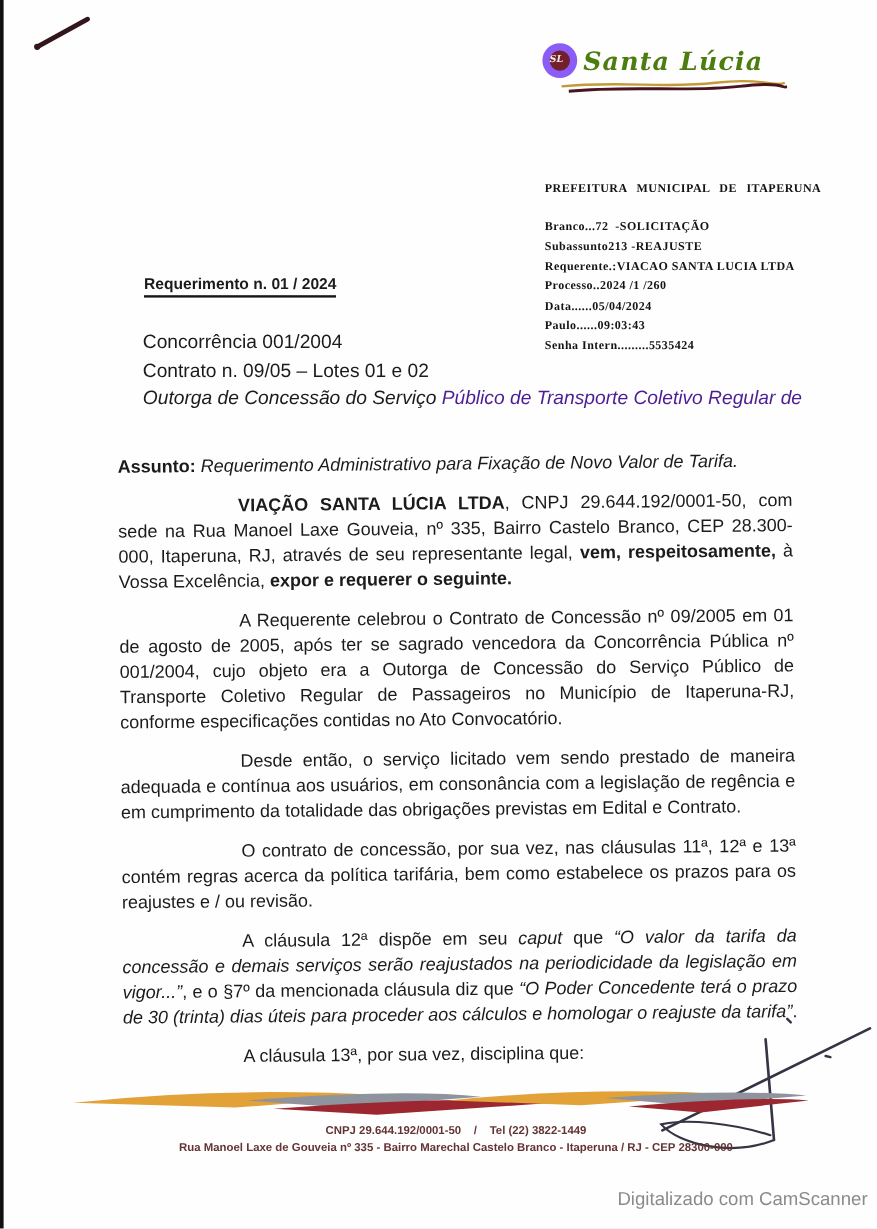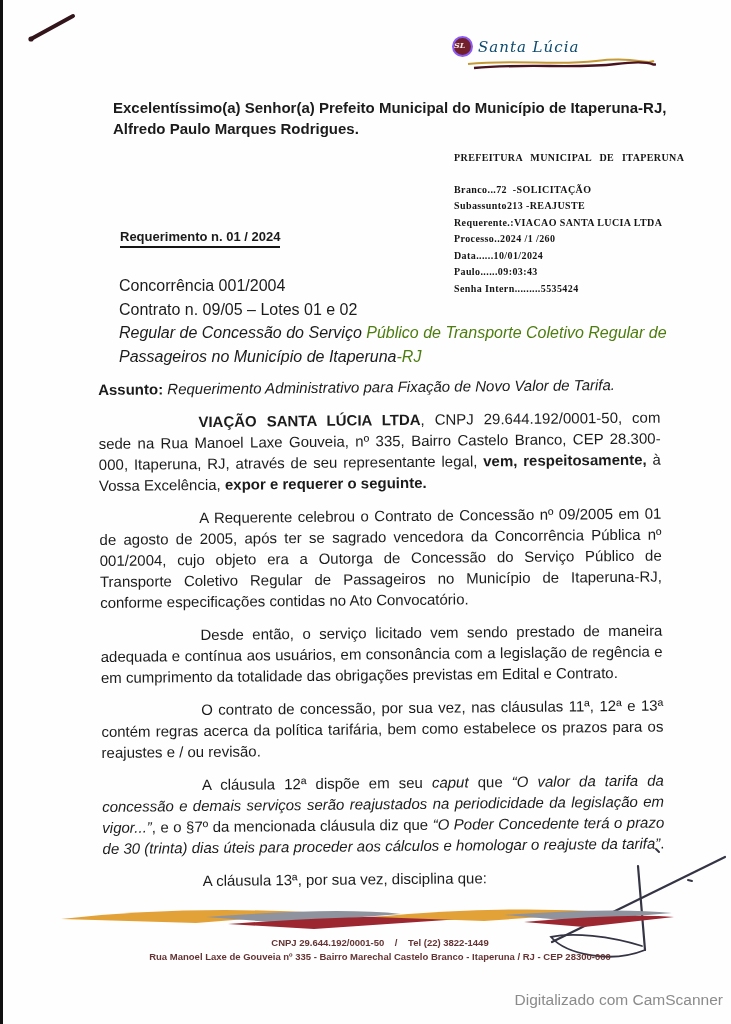--- a/index.html
+++ b/index.html
@@ -7,26 +7,26 @@
     position:relative;width:731px;height:1024px;margin:0 auto;
     background:#fefefe;overflow:hidden;
     font-family:"Liberation Sans",sans-serif;color:#1b1b1b;
   }
   .left-strip{position:absolute;left:0;top:0;width:3px;height:1024px;background:#111;}
   .pen-mark{position:absolute;left:22px;top:8px;}
   
   .logo{position:absolute;left:452px;top:36px;width:215px;}
   .logo-row{display:flex;align-items:center;gap:5px;}
   .emblem{
-    width:17px;height:17px;border-radius:50%;background:#71202c;border:2px solid #8b5cf6;
+    width:17px;height:17px;border-radius:50%;background:#71202c;border:6px solid #8b5cf6;
     color:#f3e8e8;font:italic bold 8px/15px "DejaVu Serif",serif;text-align:left;flex:0 0 auto;
   }
   .logo-text{
-    font-family:"DejaVu Serif",serif;font-style:italic;font-weight:normal;
-    font-size:15px;color:#0c4a6e;letter-spacing:1px;white-space:nowrap;
+    font-family:"DejaVu Serif",serif;font-style:italic;font-weight:bold;
+    font-size:21px;color:#4d7c0f;letter-spacing:1px;white-space:nowrap;
   }
   .logo-swoosh{display:block;margin:1px 0 0 14px;}
   
   .recipient{position:absolute;left:113px;top:97px;font-weight:bold;font-size:15px;line-height:21px;}
   
   .stamp{
     position:absolute;left:454px;top:150px;
     font-family:Liberation Serif, serif;font-weight:bold;font-size:10px;
     line-height:16.5px;color:#141414;letter-spacing:.4px;
   }
@@ -34,21 +34,21 @@
   .stamp-line{white-space:pre;}
   
   .req-heading{
     position:absolute;left:120px;top:229px;font-size:13px;font-weight:bold;
     border-bottom:2.5px solid #161616;padding-bottom:2px;
   }
   
   .refs{position:absolute;left:119px;top:274px;font-size:16px;line-height:23.5px;}
   .i{font-style:italic;}
   .b{font-weight:bold;}
-  .faded{color:#4d7c0f;font-style:italic;}
+  .faded{color:#4c1d95;font-style:italic;}
   
   .tilt{
     position:absolute;left:98px;top:381px;width:562px;
     transform:rotate(-0.55deg);transform-origin:0 0;
   }
   .subject{font-size:15px;}
   .body-text{margin-top:14px;font-size:15px;line-height:21px;text-align:justify;}
   .body-text p{margin:0 0 12px 0;text-indent:100px;}
   
   .signature{position:absolute;left:538px;top:846px;}
@@ -78,43 +78,38 @@
     <div class="logo-row">
       <span class="emblem">SL</span>
       <span class="logo-text">Santa Lúcia</span>
     </div>
     <svg class="logo-swoosh" width="190" height="12" viewBox="0 0 190 12">
       <path d="M2 6 C 50 1, 90 8, 130 3 S 180 7, 188 3" stroke="#c59a36" stroke-width="2" fill="none"></path>
       <path d="M8 10 C 60 5, 110 11, 150 6 S 186 9, 190 6" stroke="#49131f" stroke-width="2.4" fill="none"></path>
     </svg>
   </div>
 
-  <div class="recipient">
-    <div>Excelentíssimo(a) Senhor(a) Prefeito Municipal do Município de Itaperuna-RJ,</div>
-    <div>Alfredo Paulo Marques Rodrigues.</div>
-  </div>
 
   <div class="stamp">
     <div class="stamp-title">PREFEITURA MUNICIPAL DE ITAPERUNA</div>
     <div class="stamp-line">Branco...72  -SOLICITAÇÃO</div>
     <div class="stamp-line">Subassunto213 -REAJUSTE</div>
     <div class="stamp-line">Requerente.:VIACAO SANTA LUCIA LTDA</div>
     <div class="stamp-line">Processo..2024 /1 /260</div>
-    <div class="stamp-line">Data......10/01/2024</div>
+    <div class="stamp-line">Data......05/04/2024</div>
     <div class="stamp-line">Paulo......09:03:43</div>
     <div class="stamp-line">Senha Intern.........5535424</div>
   </div>
 
   <div class="req-heading">Requerimento n. 01 / 2024</div>
 
   <div class="refs">
     <div>Concorrência 001/2004</div>
     <div>Contrato n. 09/05 – Lotes 01 e 02</div>
-    <div><span class="i">Regular de Concessão do Serviço</span><span class="faded"> Público de Transporte Coletivo Regular de</span></div>
-    <div><span class="i">Passageiros no Município de Itaperuna</span><span class="faded">-RJ</span></div>
+    <div><span class="i">Outorga de Concessão do Serviço</span><span class="faded"> Público de Transporte Coletivo Regular de</span></div>
   </div>
 
   <div class="tilt">
     <div class="subject">
       <span class="b">Assunto:</span><span class="i"> Requerimento Administrativo para Fixação de Novo Valor de Tarifa.</span>
     </div>
     <div class="body-text">
       <p><span class="b">VIAÇÃO SANTA LÚCIA LTDA</span><span>, CNPJ 29.644.192/0001-50, com sede na Rua Manoel Laxe Gouveia, nº 335, Bairro Castelo Branco, CEP 28.300-000, Itaperuna, RJ, através de seu representante legal, </span><span class="b">vem, respeitosamente,</span><span> à Vossa Excelência, </span><span class="b">expor e requerer o seguinte.</span></p>
       <p><span>A Requerente celebrou o Contrato de Concessão nº 09/2005 em 01 de agosto de 2005, após ter se sagrado vencedora da Concorrência Pública nº 001/2004, cujo objeto era a Outorga de Concessão do Serviço Público de Transporte Coletivo Regular de Passageiros no Município de Itaperuna-RJ, conforme especificações contidas no Ato Convocatório.</span></p>
       <p><span>Desde então, o serviço licitado vem sendo prestado de maneira adequada e contínua aos usuários, em consonância com a legislação de regência e em cumprimento da totalidade das obrigações previstas em Edital e Contrato.</span></p>

